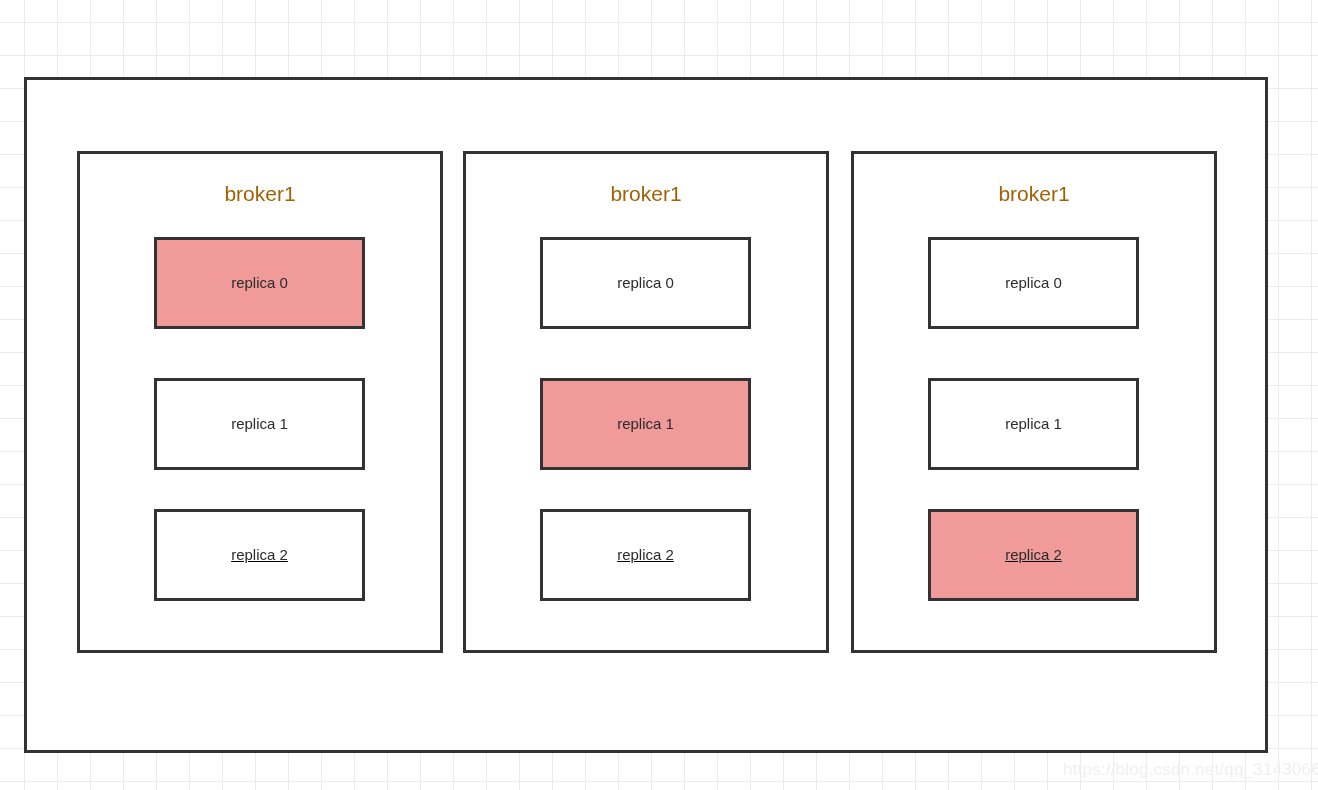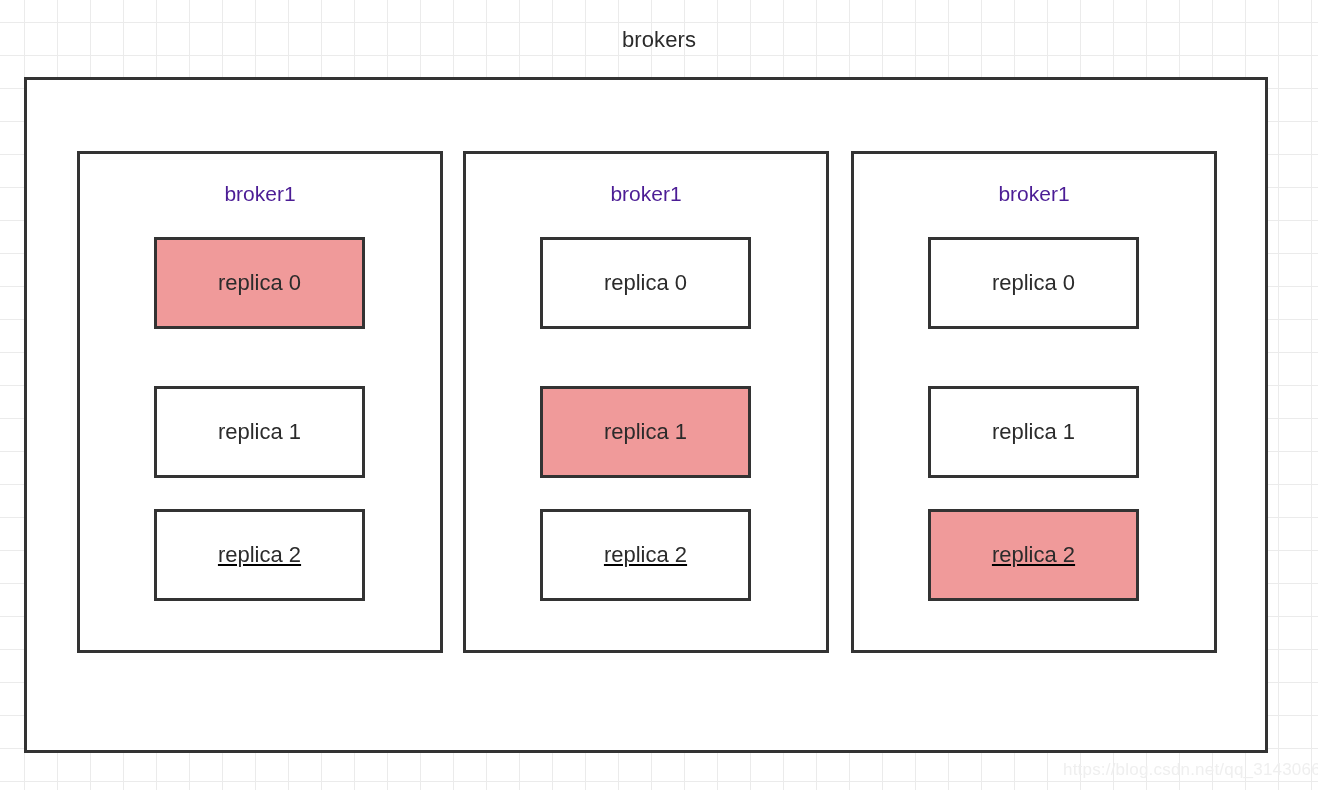--- a/index.html
+++ b/index.html
@@ -66,68 +66,67 @@
   .broker-box.col-1 { left: 436px; }
   .broker-box.col-2 { left: 824px; }
 
   .broker-label {
     position: absolute;
     left: 0;
     top: 27px;
     width: 100%;
     text-align: center;
     font-size: 21px;
-    color: #4c1d95;
+    color: #a16207;
     line-height: 26px;
   }
 
   
   .replica-box {
     position: absolute;
     left: 74px;
     width: 211px;
     height: 92px;
     box-sizing: border-box;
     border: 3px solid #333333;
     background: #ffffff;
     display: flex;
     align-items: center;
     justify-content: center;
   }
   .replica-box.row-0 { top: 83px; }
-  .replica-box.row-1 { top: 232px; align-items: center; }
+  .replica-box.row-1 { top: 224px; align-items: center; }
   .replica-box.row-2 { top: 355px; text-decoration: underline; }
 
   .replica-box.leader {
     background: #F09A9A;
   }
 
   .replica-label {
-    font-size: 22px;
+    font-size: 15px;
     color: #2b2b2b;
     line-height: 26px;
   }
 
   
   #watermark {
     position: absolute;
     left: 1063px;
     top: 760px;
     font-size: 17px;
     color: #efefef;
     white-space: nowrap;
     letter-spacing: 0.2px;
   }
 </style>
 </head>
 <body>
 
 <div id="canvas">
 
-  <div id="diagram-title">brokers</div>
 
   <div id="brokers-container">
 
     <div class="broker-box col-0">
       <div class="broker-label">broker1</div>
 
       <div class="replica-box row-0 leader">
         <span class="replica-label">replica 0</span>
       </div>
 

